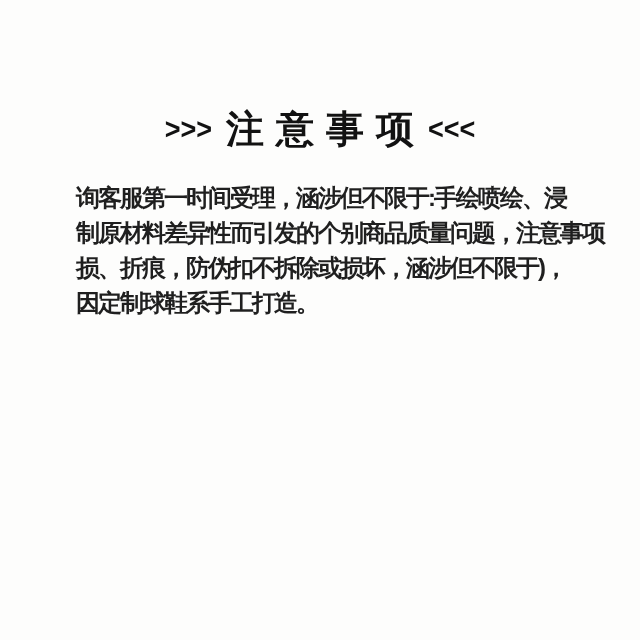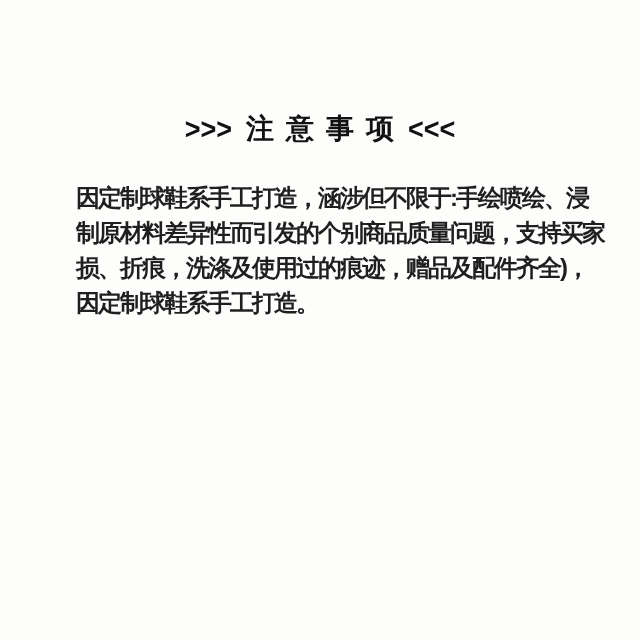--- a/index.html
+++ b/index.html
@@ -33,21 +33,21 @@
   }
   .arrows {
     font-size: 27px;
     font-weight: 900;
     letter-spacing: 0px;
     line-height: 1;
     transform: scaleY(1.1);
     white-space: nowrap;
   }
   .title-text {
-    font-size: 28px;
+    font-size: 38px;
     font-weight: 900;
     letter-spacing: 12px;
     margin-right: -12px; 
     line-height: 1;
     white-space: nowrap;
   }
   .body-text {
     position: absolute;
     top: 180px;
     left: 76px;
@@ -67,19 +67,19 @@
 
 <div class="canvas">
 
   <div class="title-row">
     <span class="arrows">&gt;&gt;&gt;</span>
     <span class="title-text">注意事项</span>
     <span class="arrows">&lt;&lt;&lt;</span>
   </div>
 
   <div class="body-text">
-    <div class="body-line">因定制球鞋系手工打造，涵涉但不限于:手绘喷绘、浸</div>
-    <div class="body-line">制原材料差异性而引发的个别商品质量问题，支持买家</div>
-    <div class="body-line">损、折痕，洗涤及使用过的痕迹，赠品及配件齐全)，</div>
+    <div class="body-line">询客服第一时间受理，涵涉但不限于:手绘喷绘、浸</div>
+    <div class="body-line">制原材料差异性而引发的个别商品质量问题，注意事项</div>
+    <div class="body-line">损、折痕，防伪扣不拆除或损坏，涵涉但不限于)，</div>
     <div class="body-line">因定制球鞋系手工打造。</div>
   </div>
 
 </div>
 
 </body></html>

